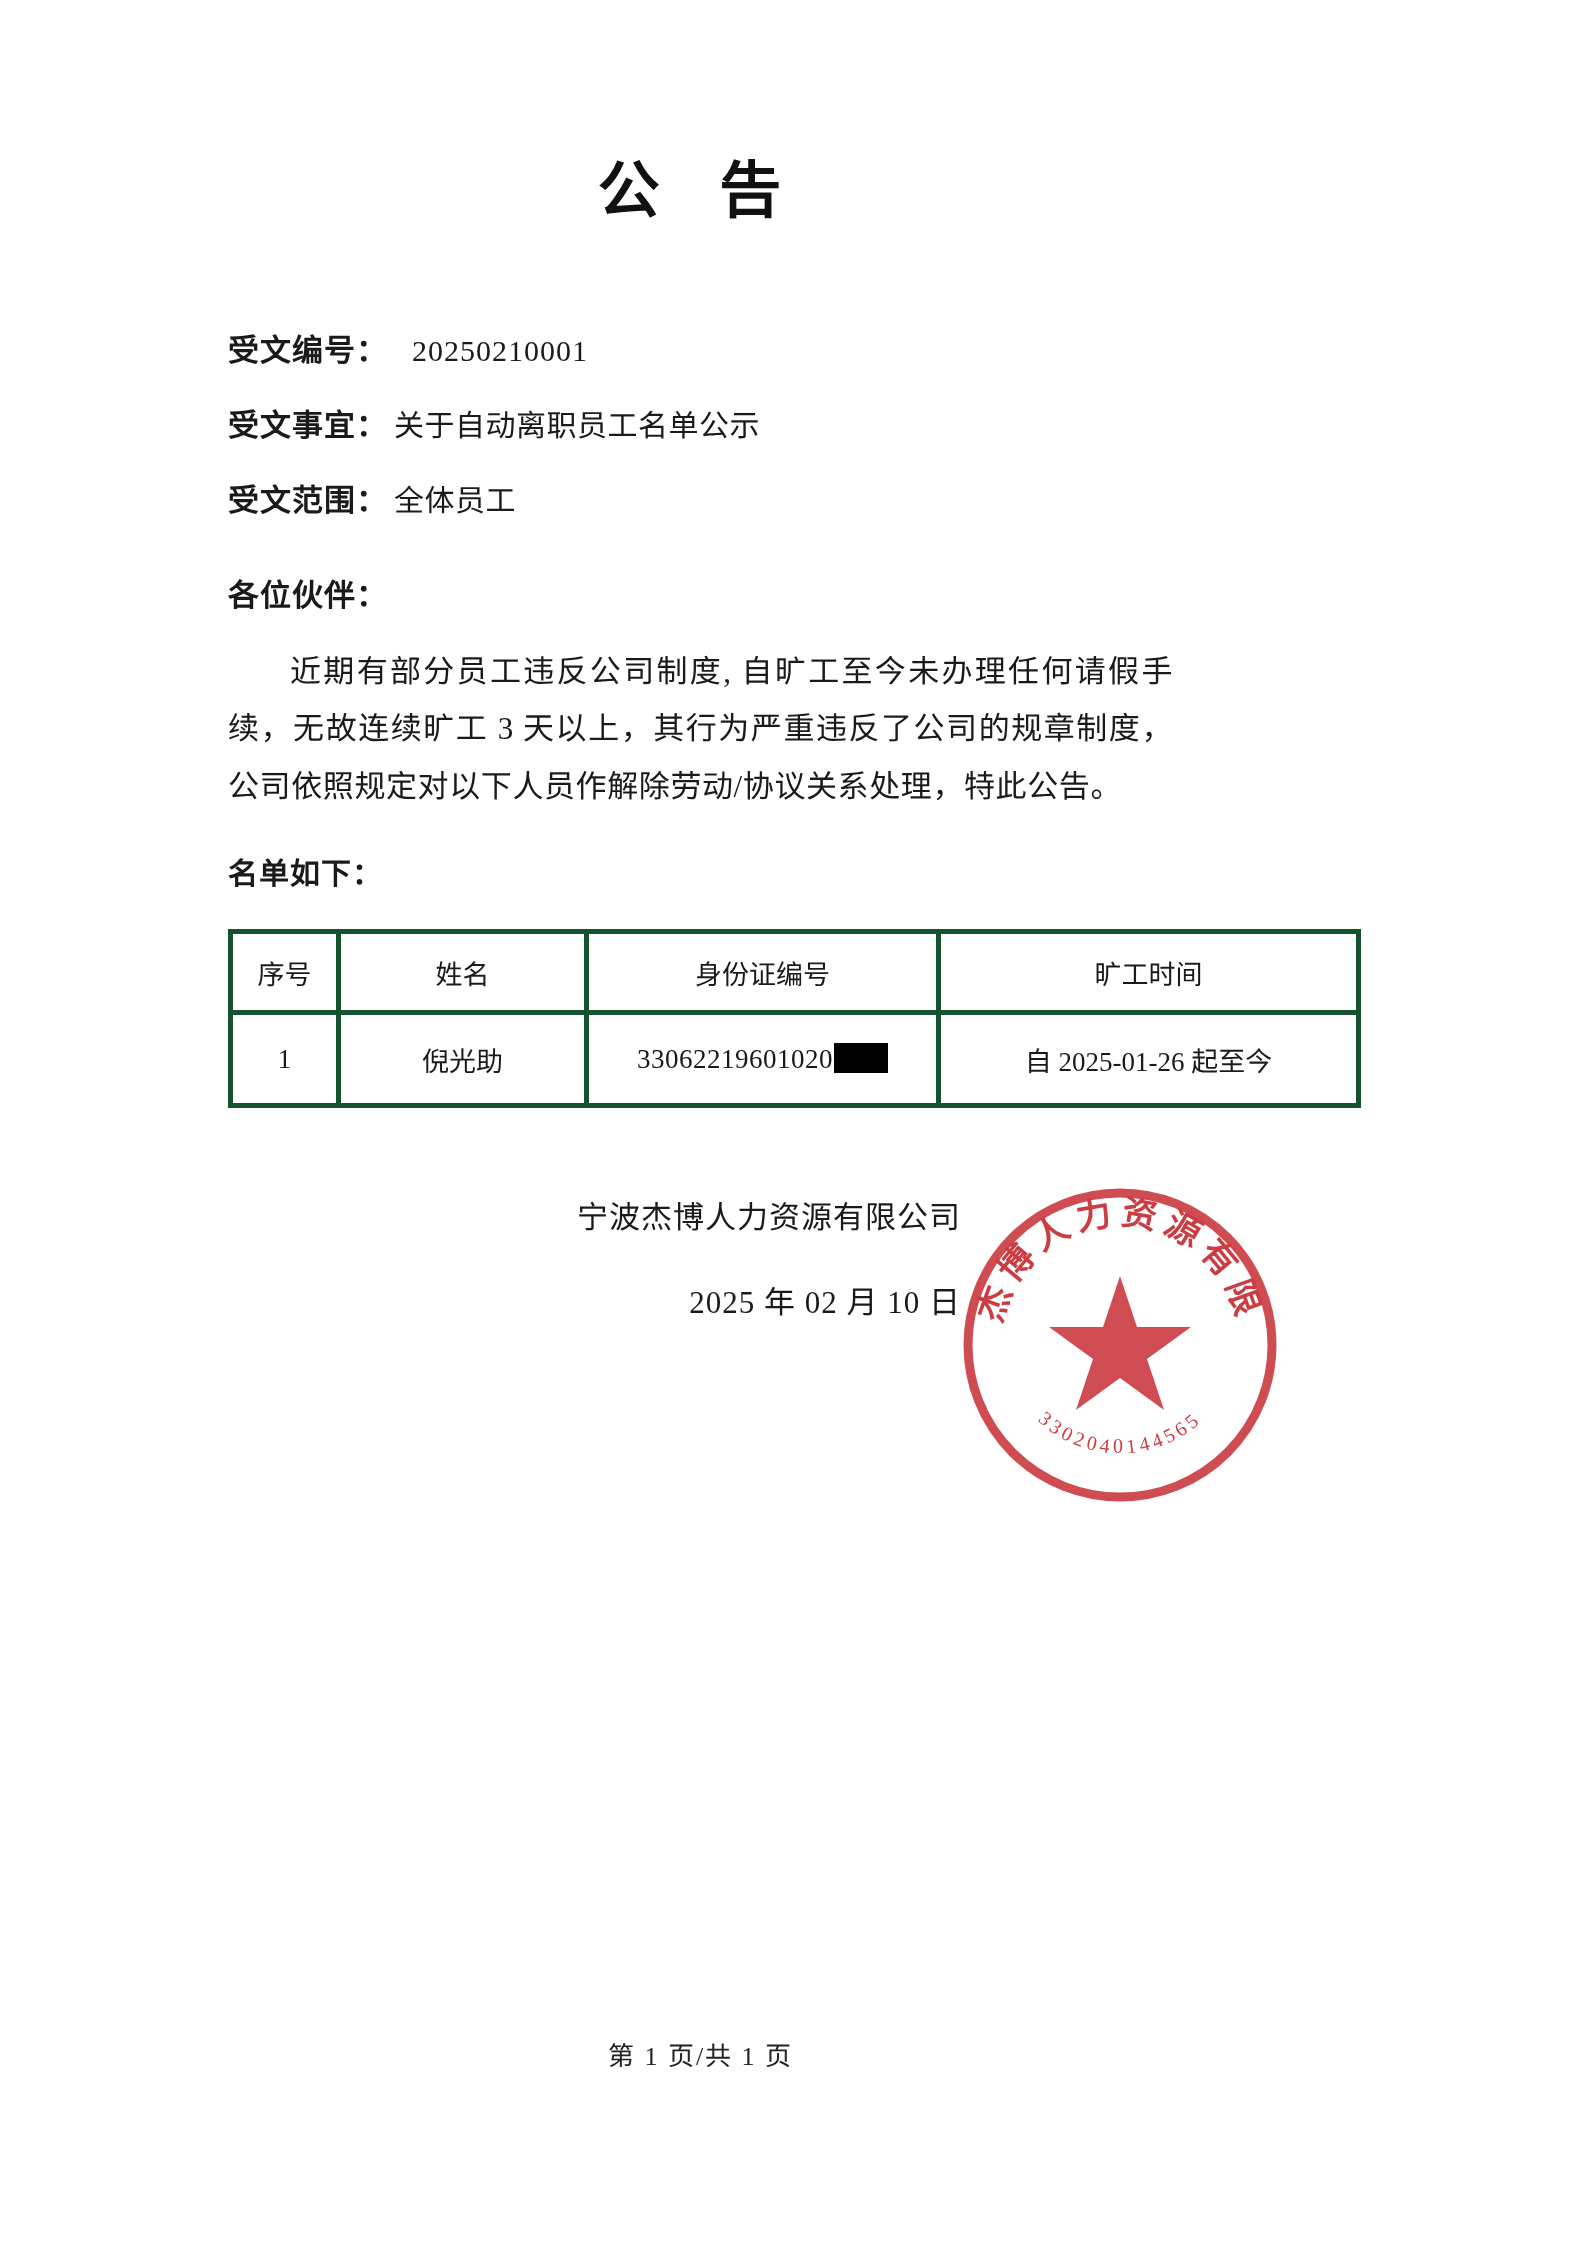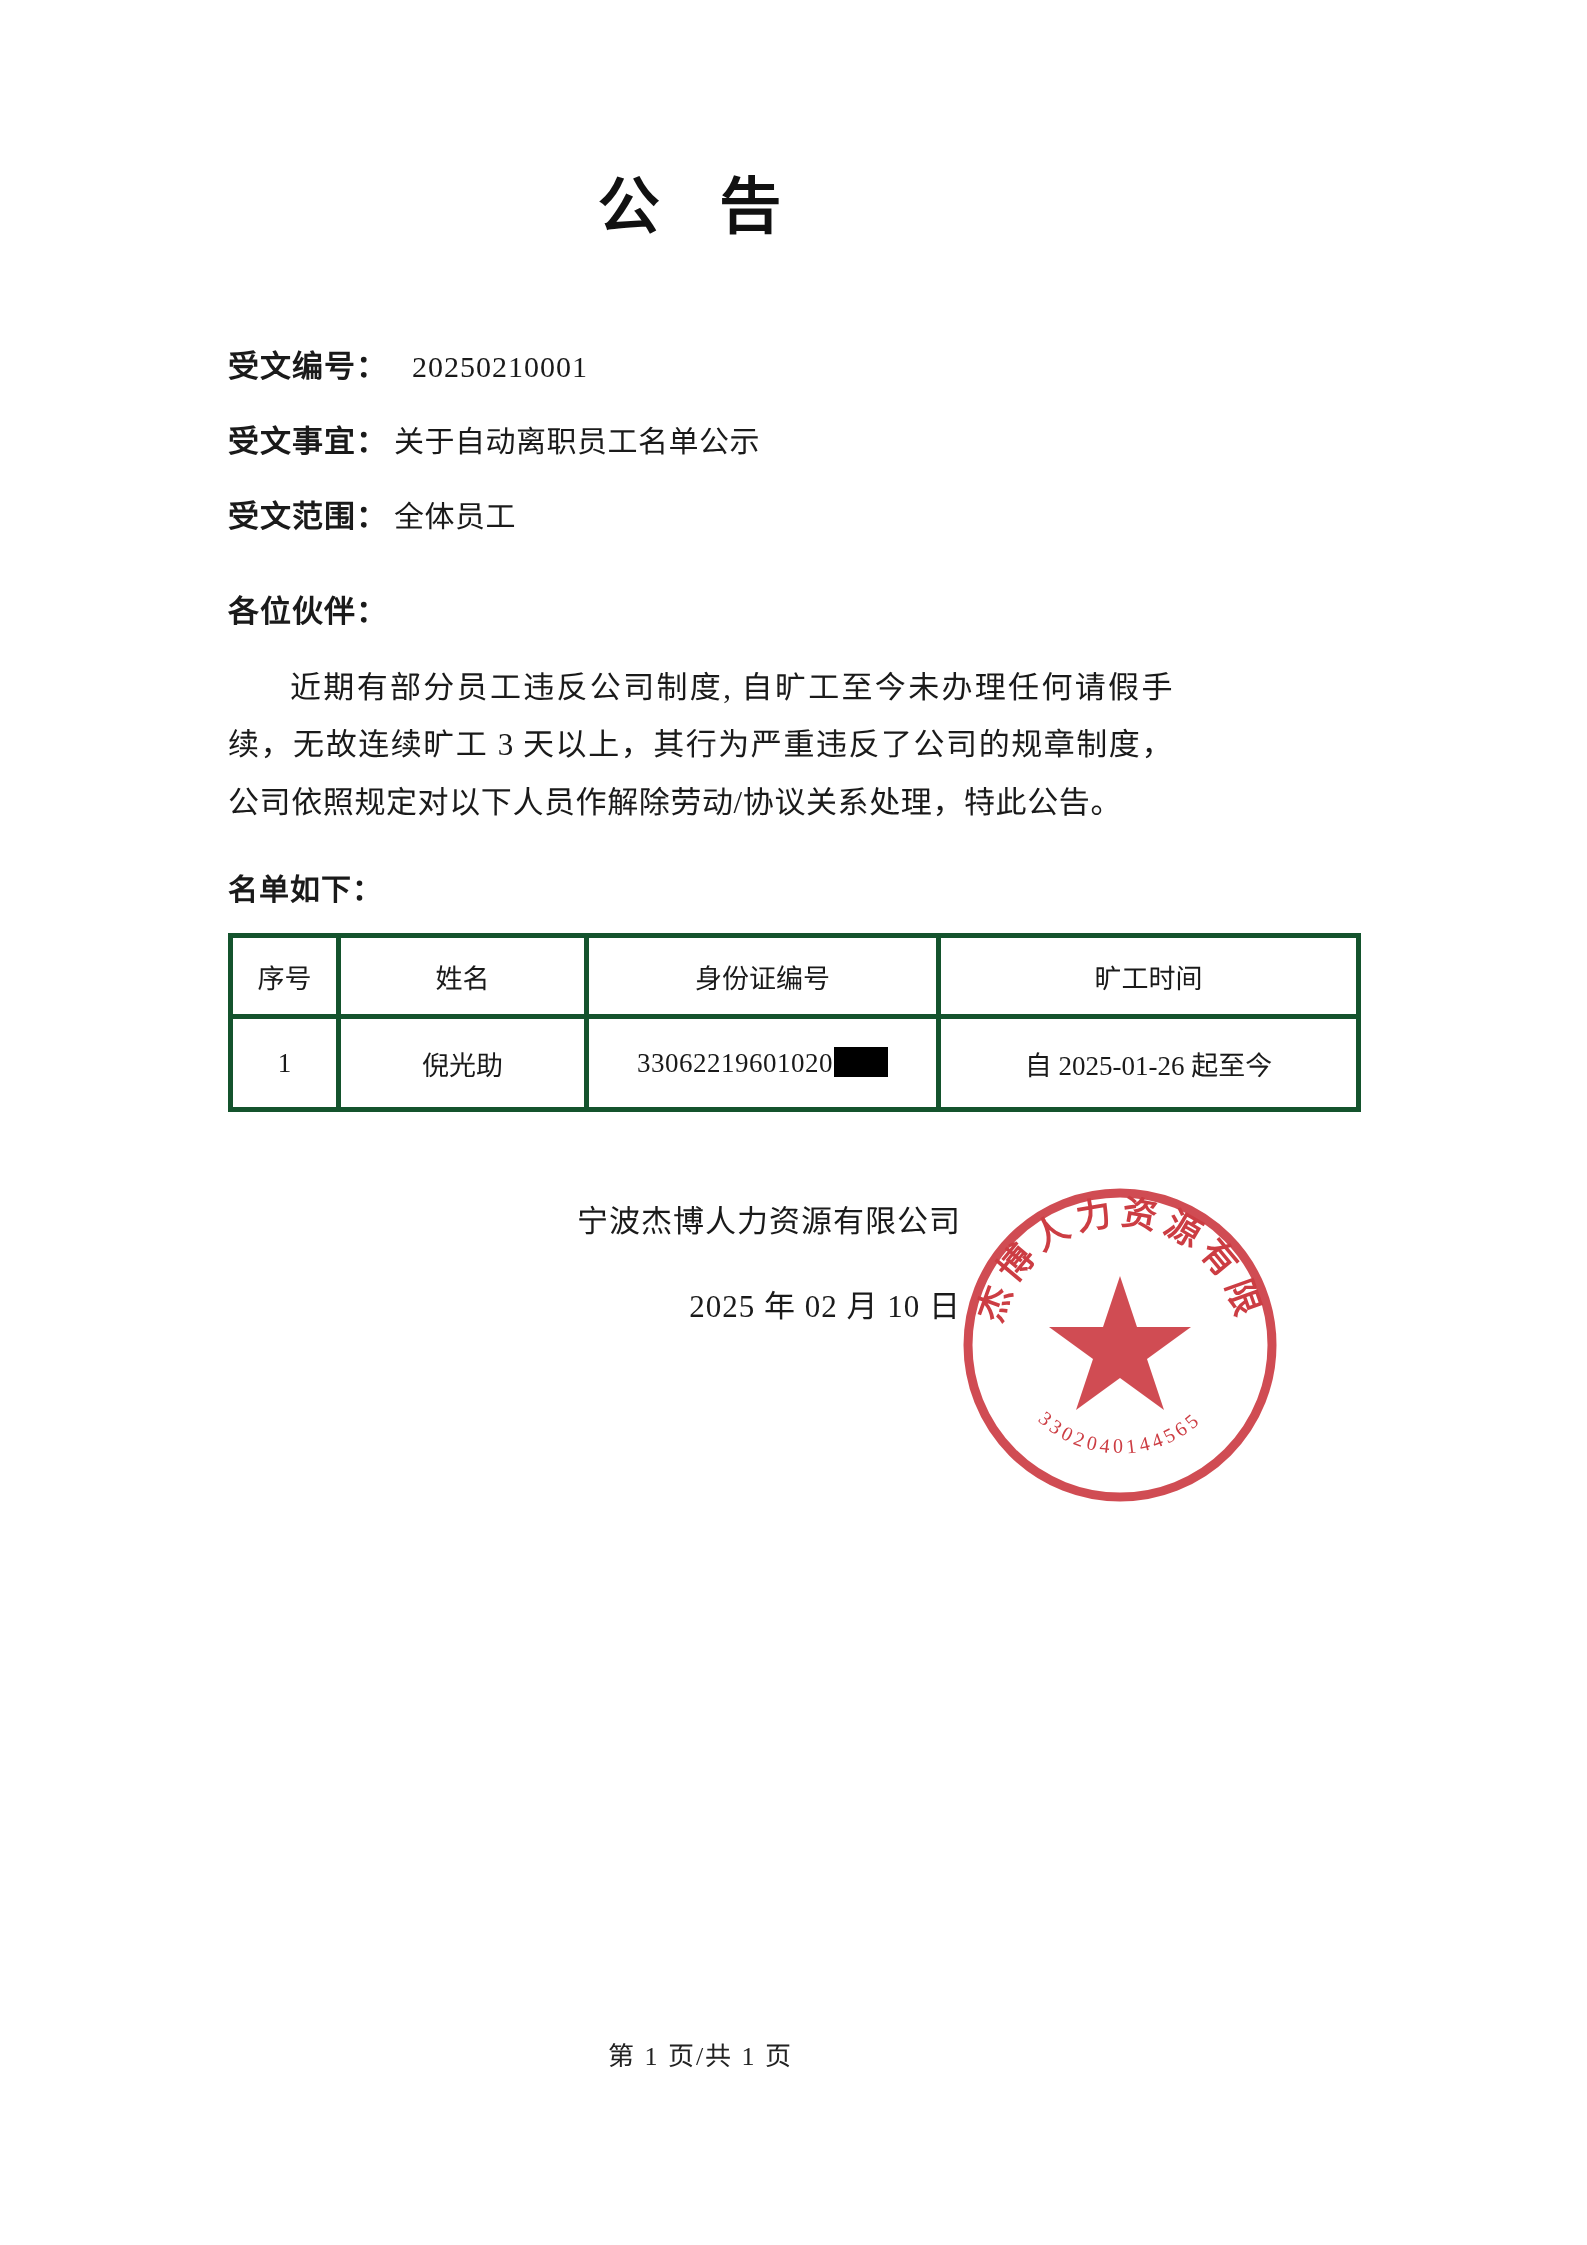--- a/index.html
+++ b/index.html
@@ -13,21 +13,21 @@
     position: relative;
     font-family: "Liberation Serif", "DejaVu Serif", serif;
     color: #1a1a1a;
     overflow: hidden;
   }
   .page {
     position: relative;
     width: 1401px;
     height: 2245px;
     box-sizing: border-box;
-    padding: 16px 228px;
+    padding: 0 228px;
   }
   .doc-title {
     text-align: center;
     font-family: "Liberation Serif", "DejaVu Serif", serif;
     font-weight: bold;
     font-size: 62px;
     letter-spacing: 22px;
     margin: 0;
     padding-top: 140px;
     color: #111;
@@ -70,21 +70,21 @@
     line-height: 1.85;
     text-align: justify;
     text-indent: 62px;
     margin: 0 0 18px 0;
     letter-spacing: 0.6px;
   }
   .list-lead {
     font-size: 30px;
     font-weight: bold;
     margin-top: 34px;
-    margin-bottom: 24px;
+    margin-bottom: 36px;
     letter-spacing: 1px;
   }
   table.names {
     border-collapse: collapse;
     width: 1128px;
     table-layout: fixed;
   }
   table.names th, table.names td {
     border: 5px solid #14532d;
     text-align: center;

